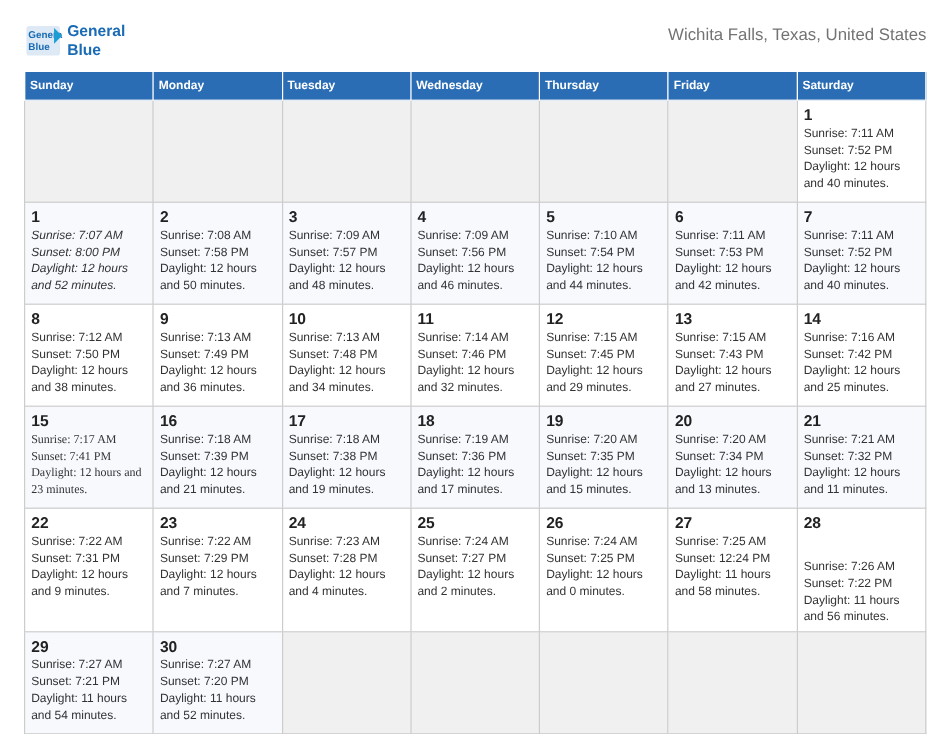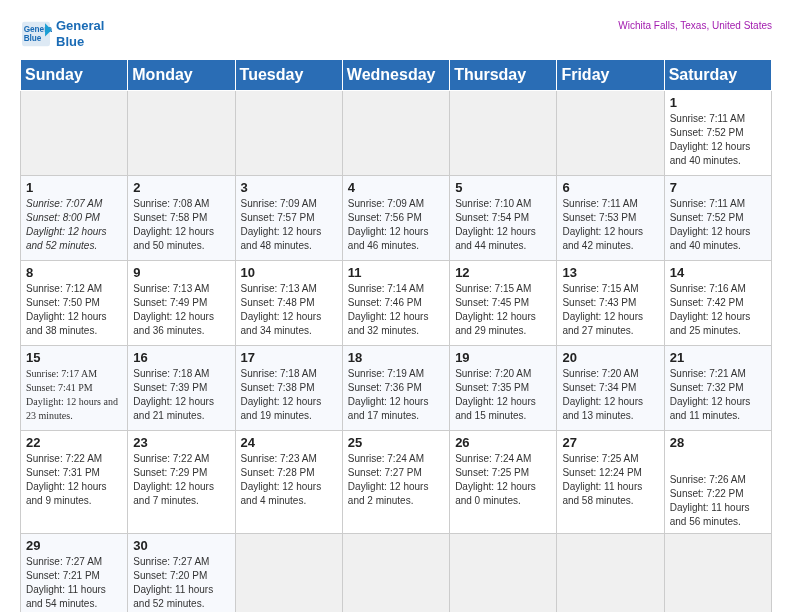--- a/index.html
+++ b/index.html
@@ -32,33 +32,33 @@
     }
     .title-block {
       text-align: right;
     }
     .month-title {
       font-size: 32px;
       font-weight: bold;
       color: #222;
     }
     .location-title {
-      font-size: 10px;
-      color: #a21caf;
+      font-size: 14px;
+      color: #737373;
       margin-top: 2px;
     }
     .calendar {
       width: 100%;
       border-collapse: collapse;
       table-layout: fixed;
     }
     .calendar th {
       background: #2a6db5;
       color: #fff;
-      font-size: 16px;
+      font-size: 10px;
       font-weight: bold;
       padding: 6px 4px;
       text-align: left;
       border: 1px solid #fff;
     }
     .calendar td {
       vertical-align: top;
       border: 1px solid #ccc;
       padding: 4px 5px;
       font-size: 10.5px;

